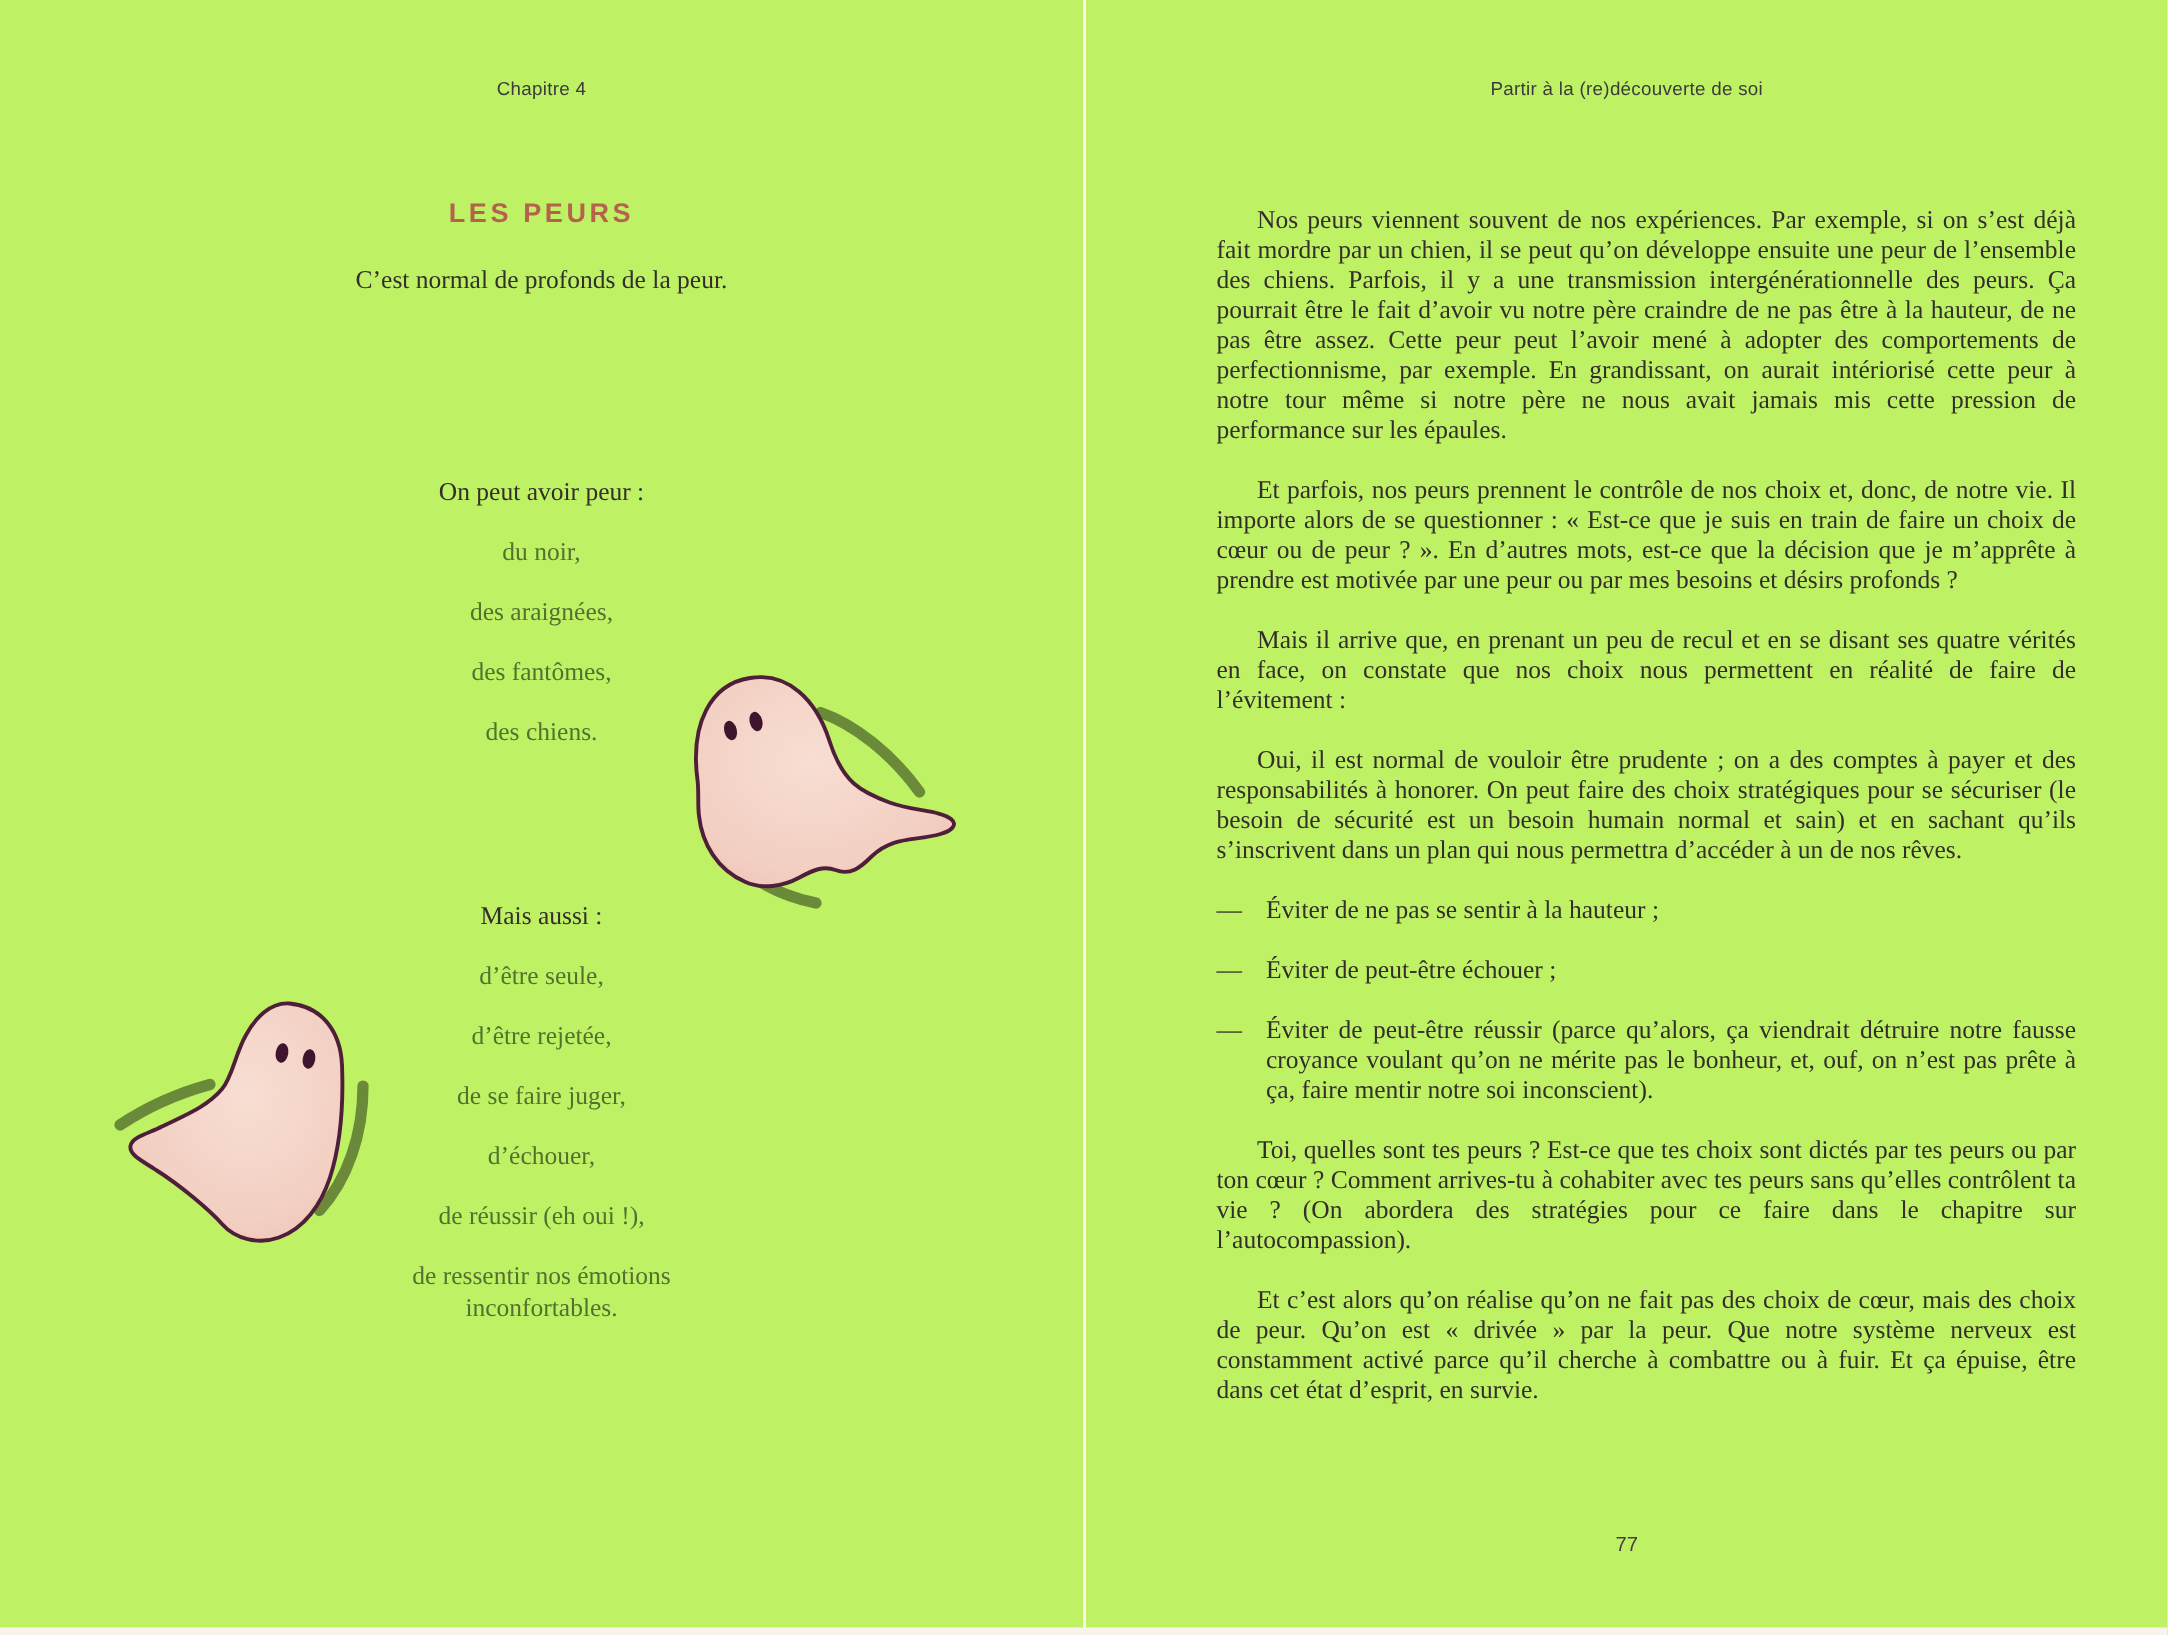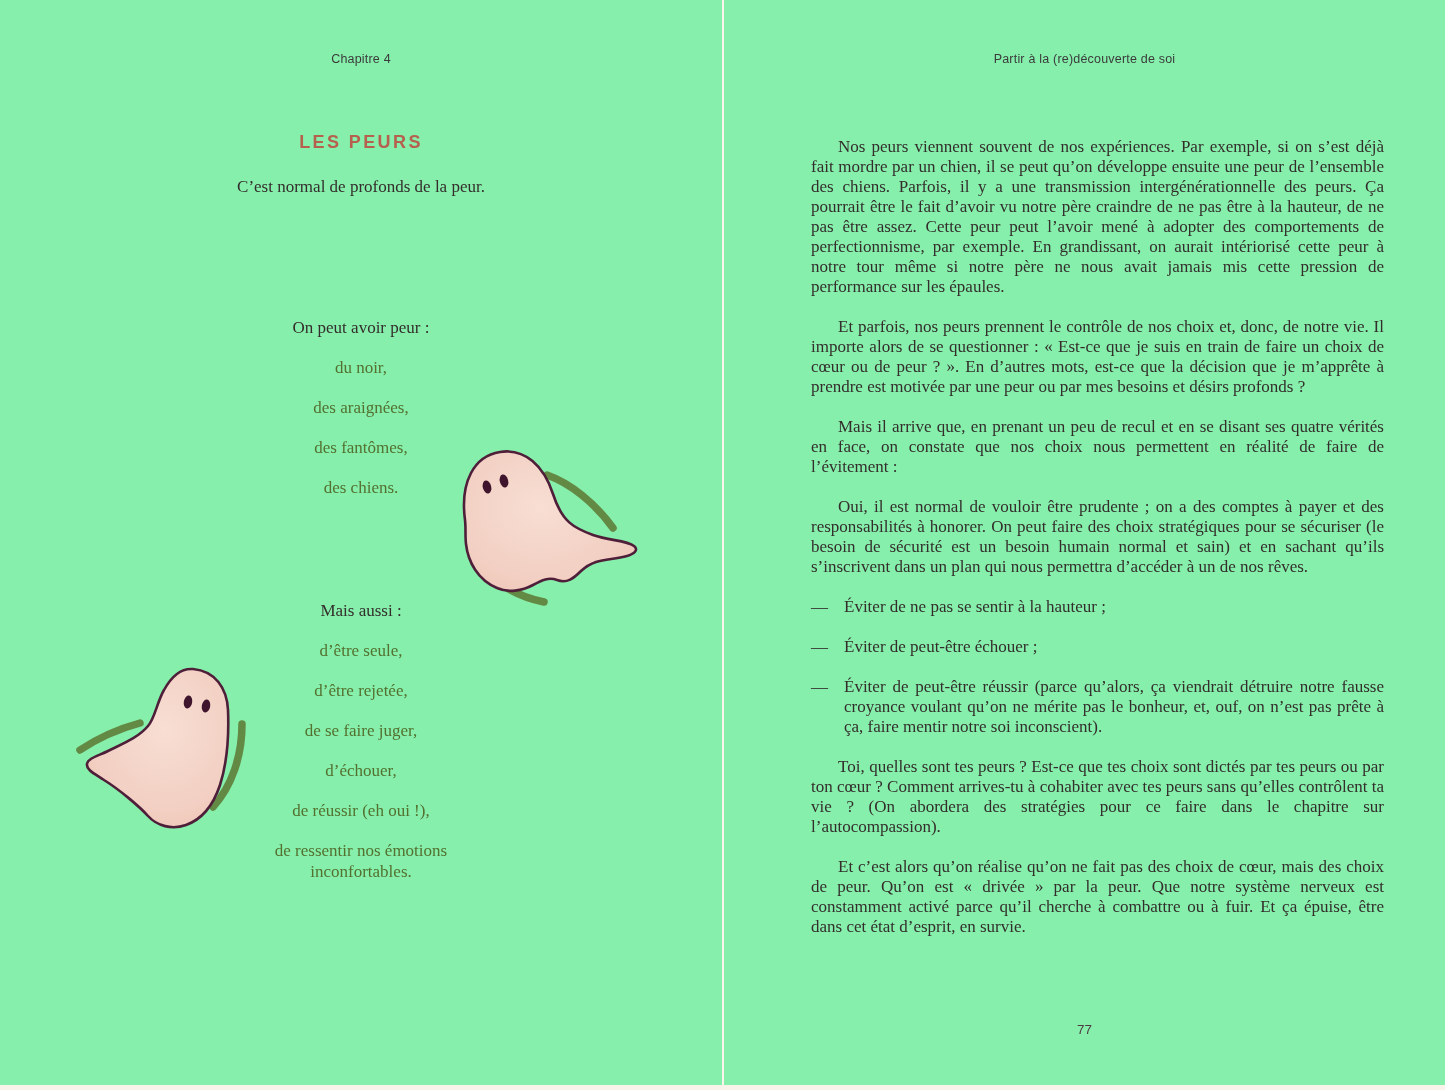--- a/index.html
+++ b/index.html
@@ -1,19 +1,19 @@
 <!DOCTYPE html>
 <html lang="fr"><head>
 <meta charset="utf-8">
 <style>
   html,body{margin:0;padding:0;}
   .spread{
     position:relative;
     width:1445px;height:1090px;
-    background:#86efac;
+    background:#bef264;
     overflow:hidden;
     font-family:"Liberation Serif", serif;
     color:#332e2b;
   }
   .page{position:absolute;top:0;height:1085px;}
   .page-left{left:0;width:722px;}
   .page-right{left:724px;width:721px;}
   .seam{
     position:absolute;top:0;left:722px;width:2px;height:1085px;
     background:#fdf5ec;

